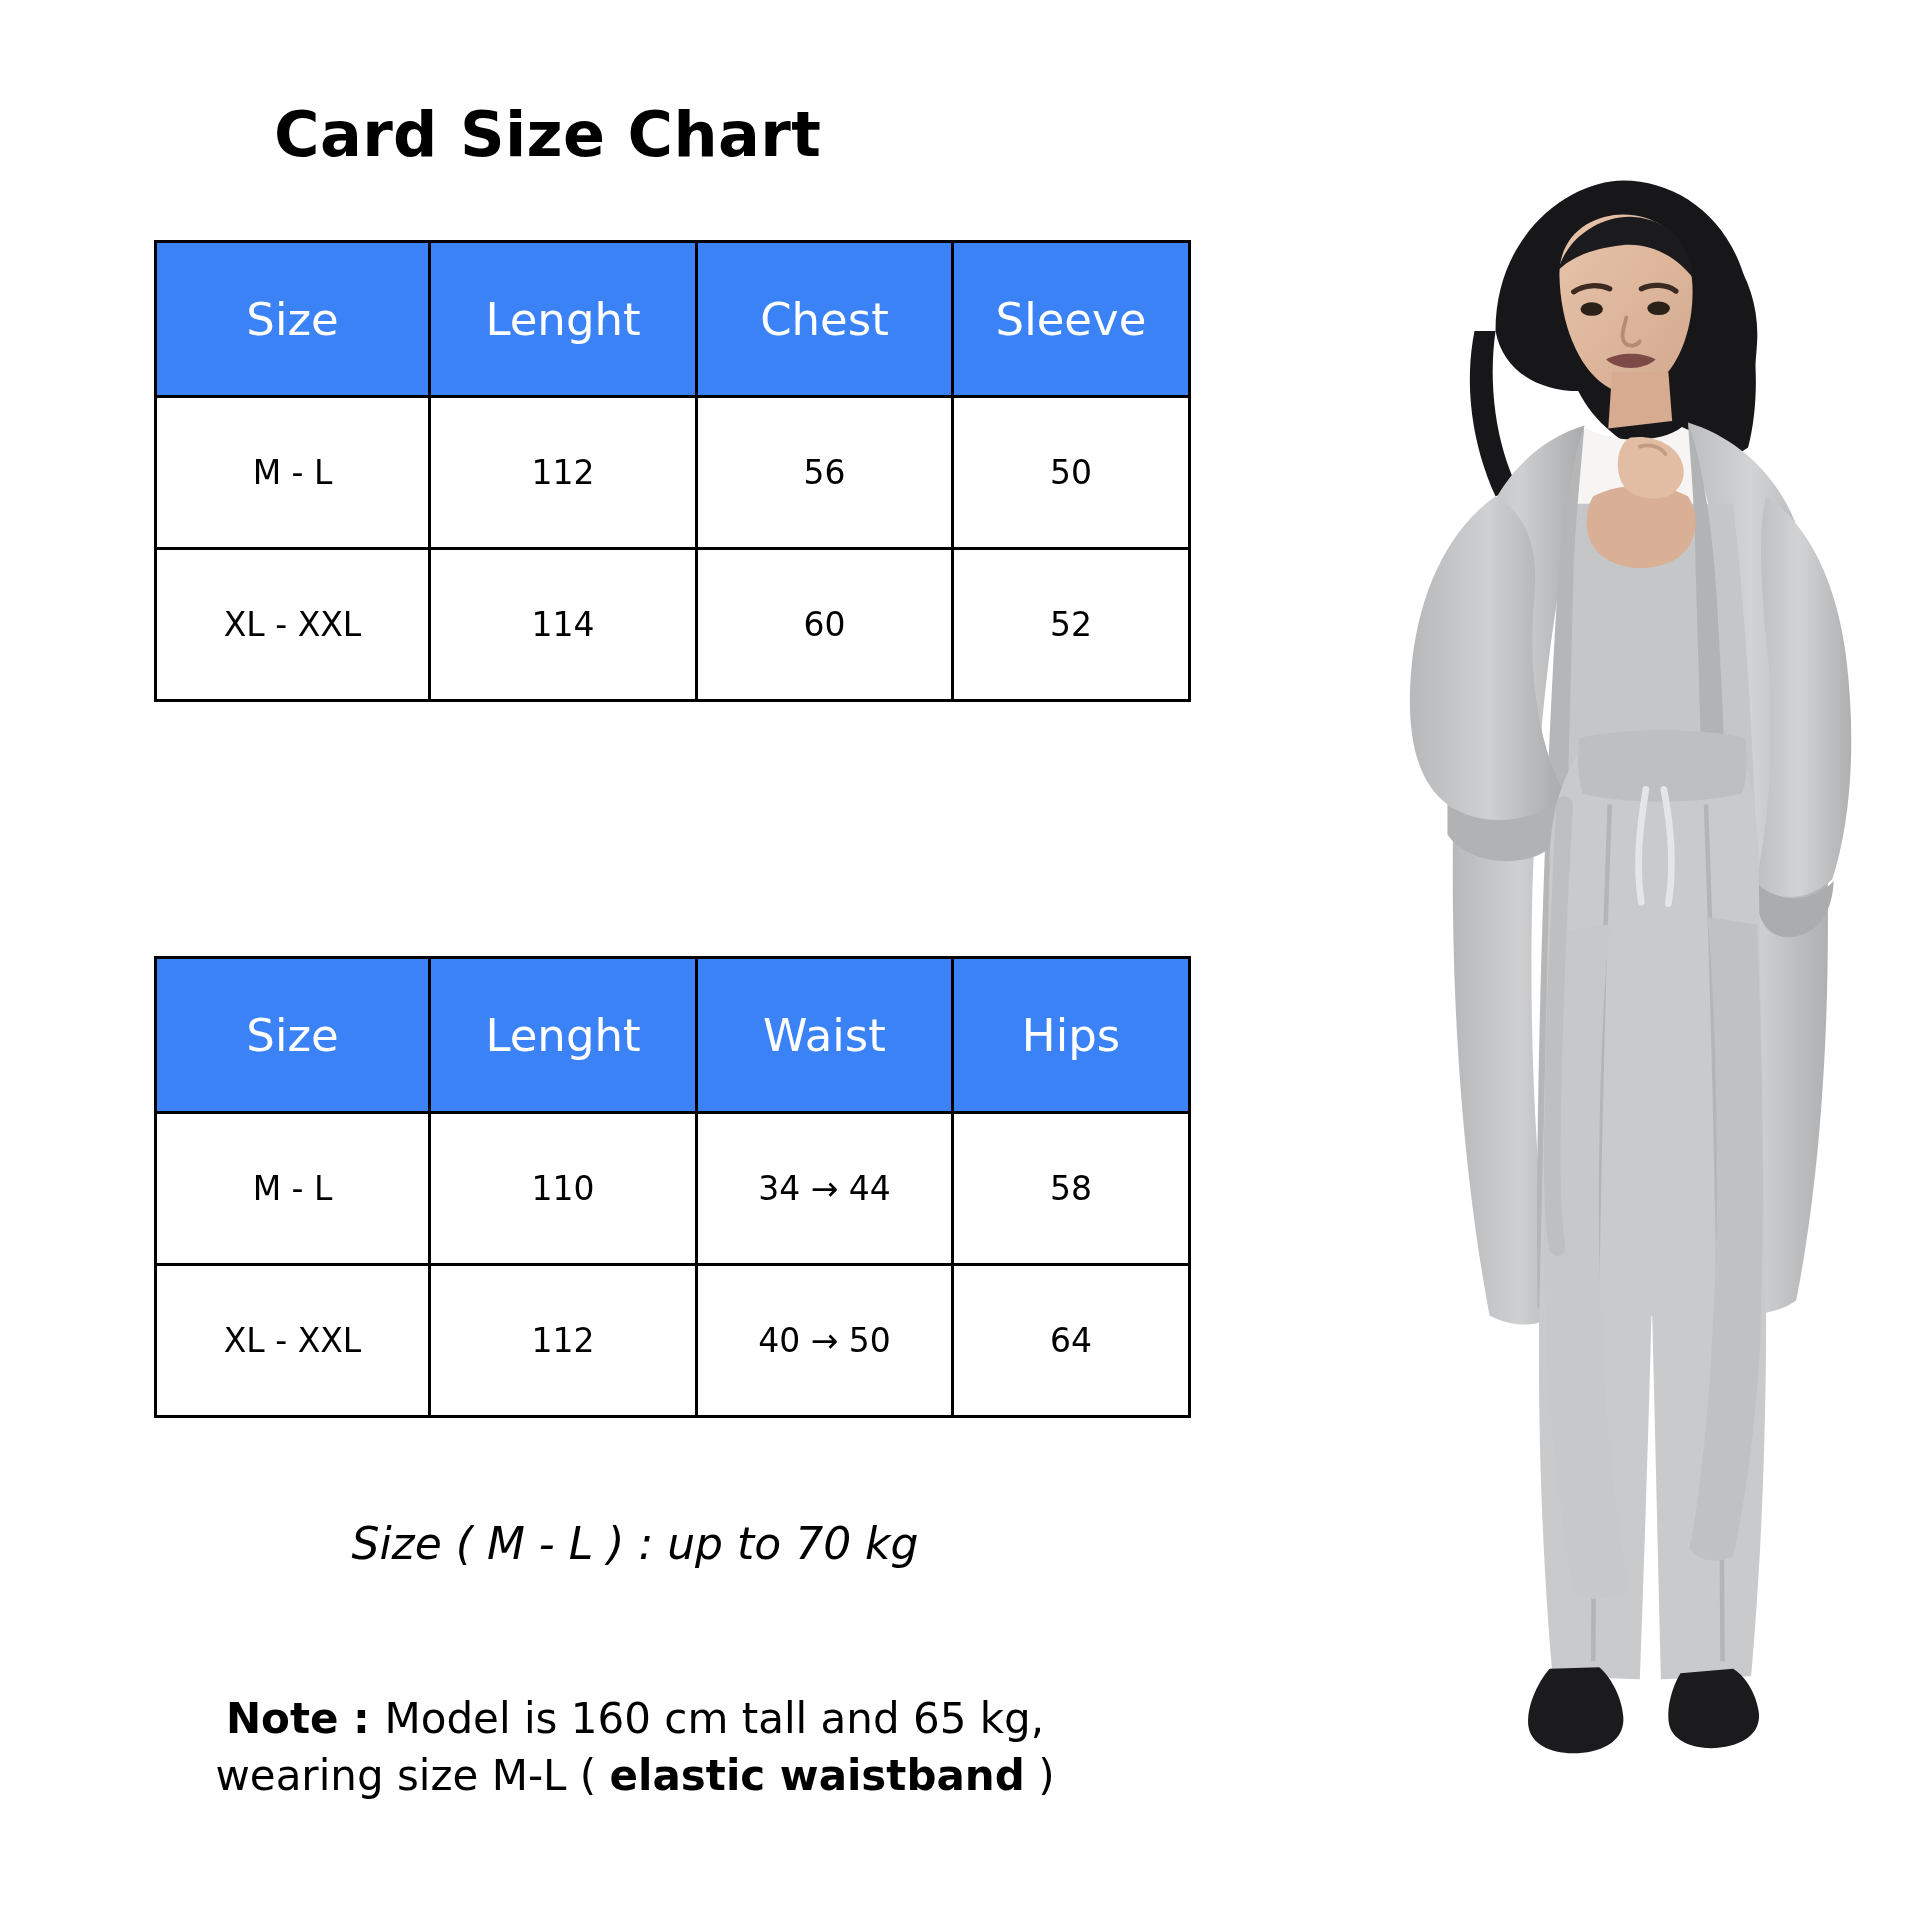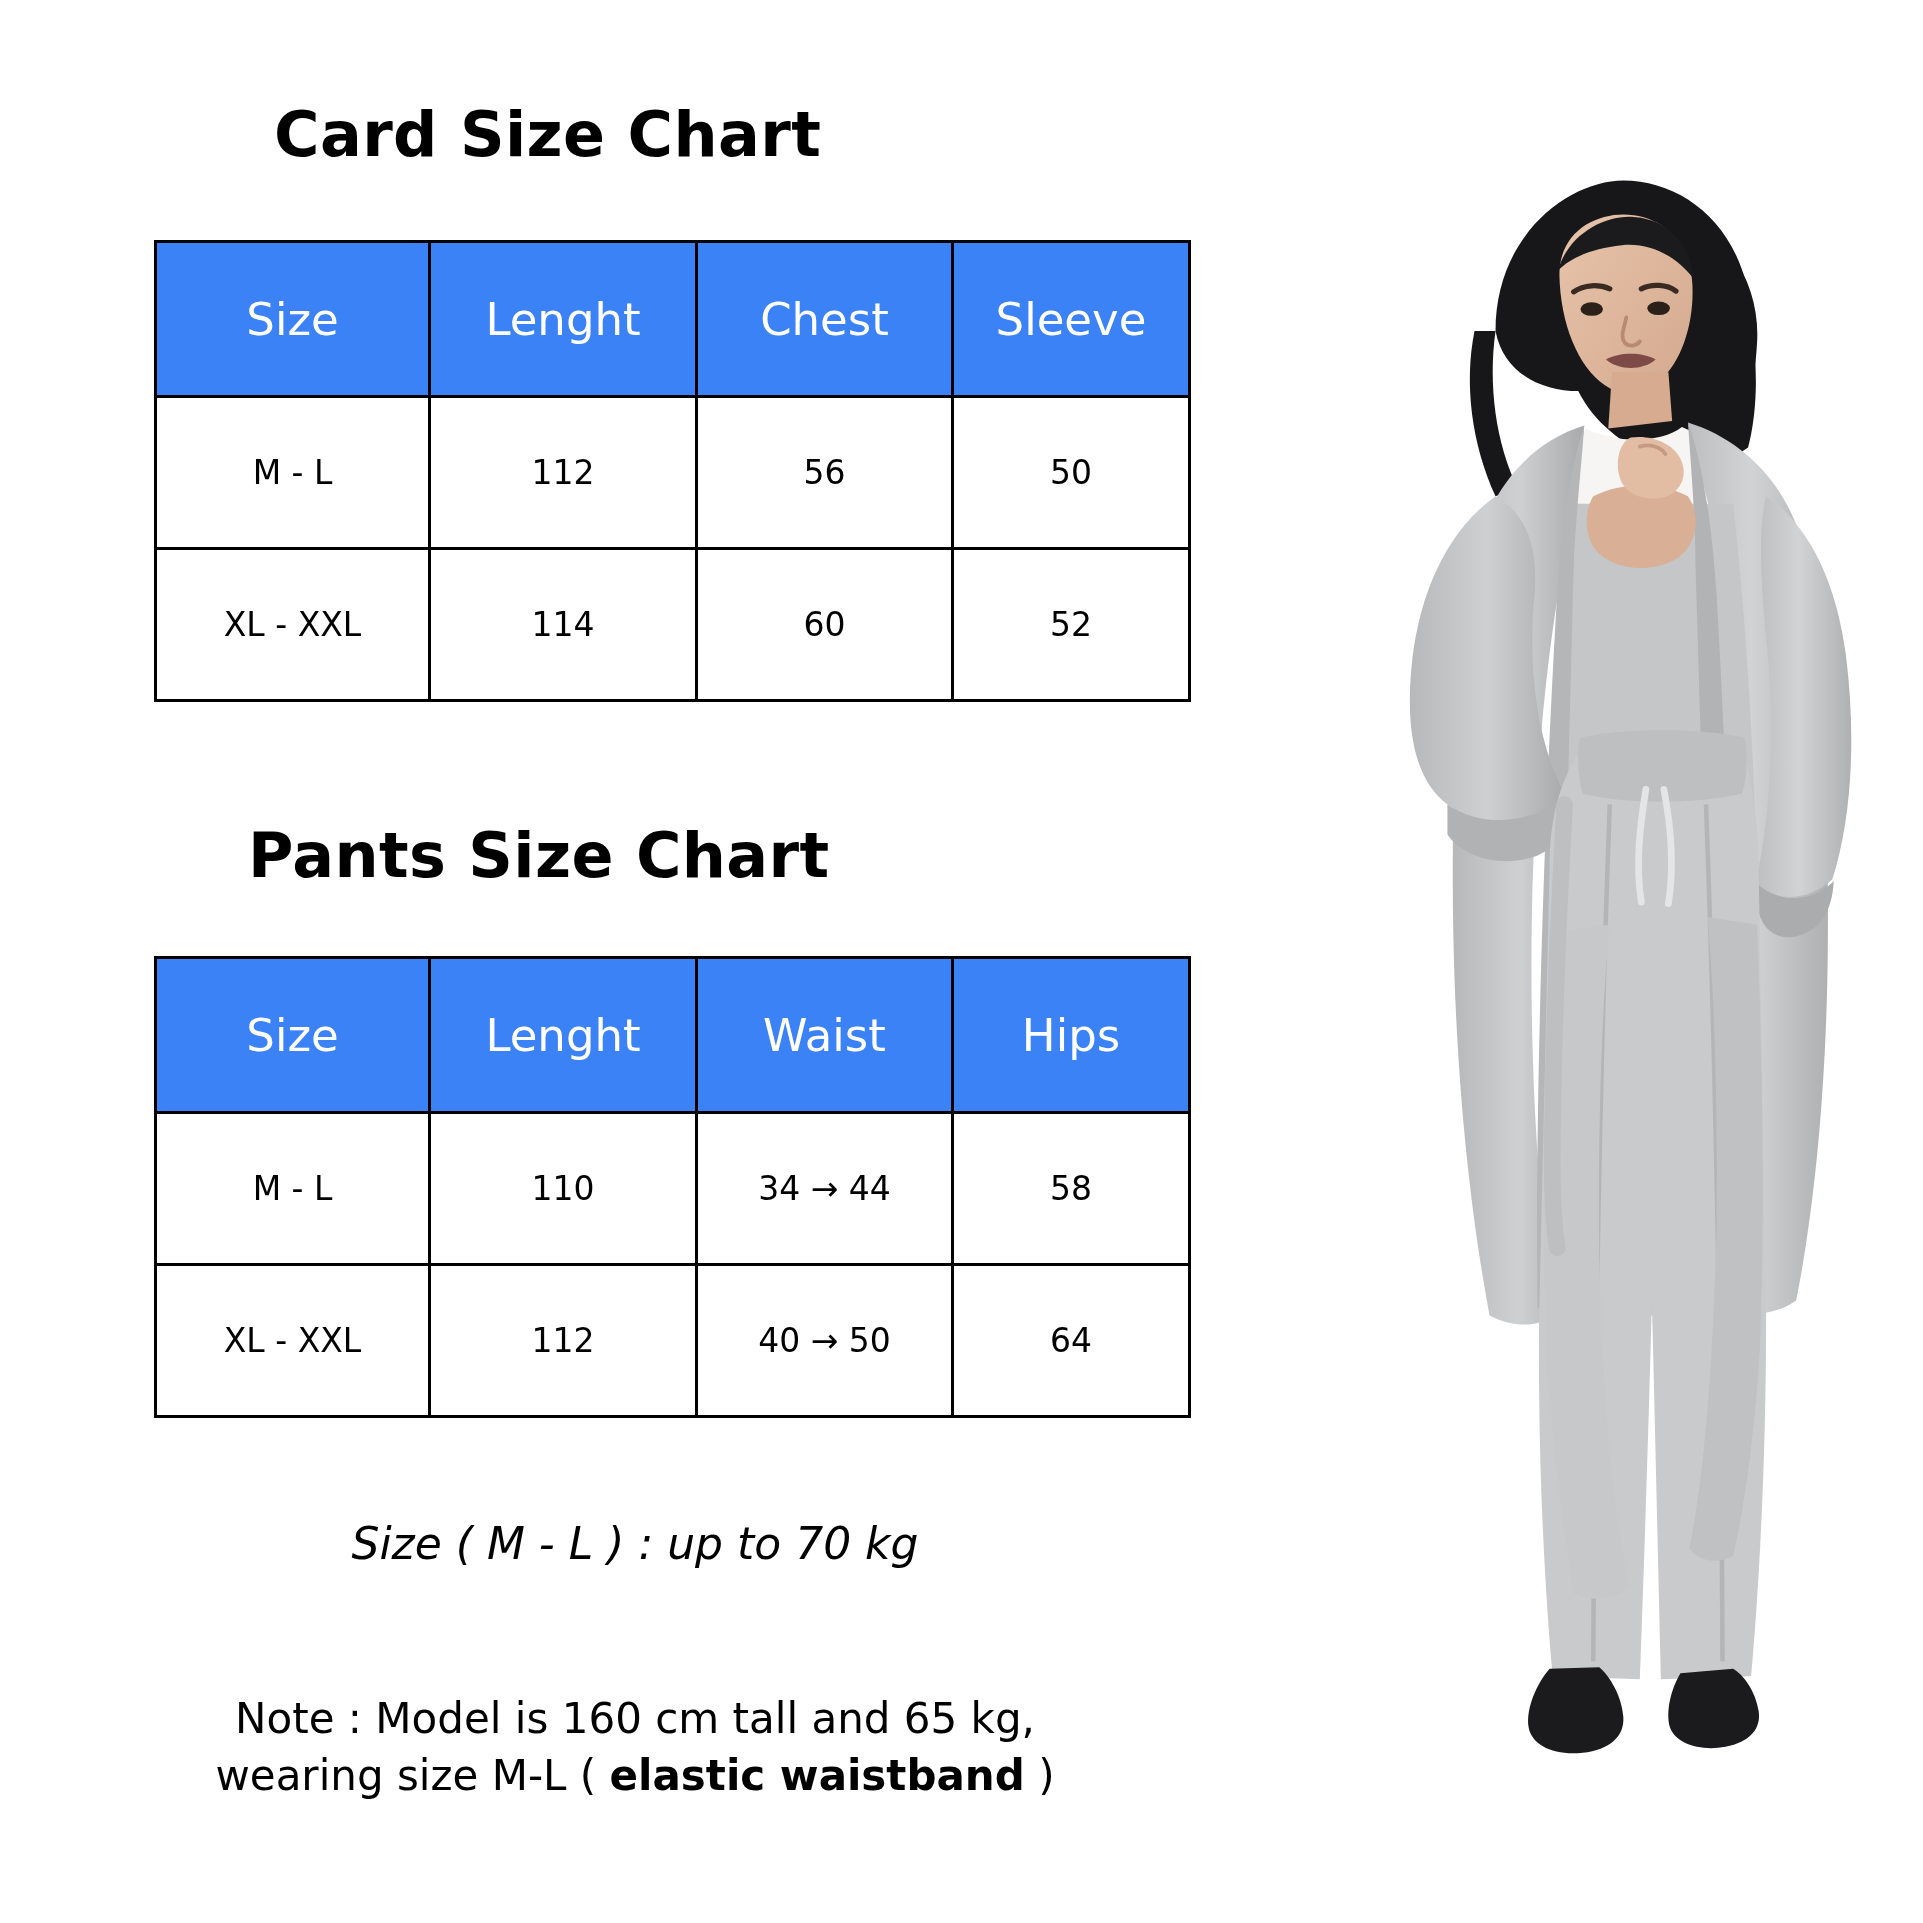--- a/index.html
+++ b/index.html
@@ -112,21 +112,21 @@
   #model-note {
     top: 1691px;
   }
   #model-note .model-line {
     font-family: "DejaVu Sans", sans-serif;
     font-size: 42px;
     color: #000000;
     line-height: 1.35;
   }
   #model-note .lbl {
-    font-weight: normal;
+    font-weight: bold;
   }
   #model-note .bold-inline {
     font-weight: bold;
   }
 
   
   .model-wrap {
     position: absolute;
     left: 0;
     top: 143px;
@@ -172,21 +172,20 @@
         </tr>
         <tr>
           <td>XL - XXL</td>
           <td>114</td>
           <td>60</td>
           <td>52</td>
         </tr>
       </tbody>
     </table>
 
-    <div id="pants-title" class="chart-title">Pants Size Chart</div>
 
     <table id="pants-table" class="size-table">
       <colgroup>
         <col class="c1">
           <col class="c2">
           <col class="c3">
           <col class="c4">
       </colgroup>
       <thead>
         <tr>

